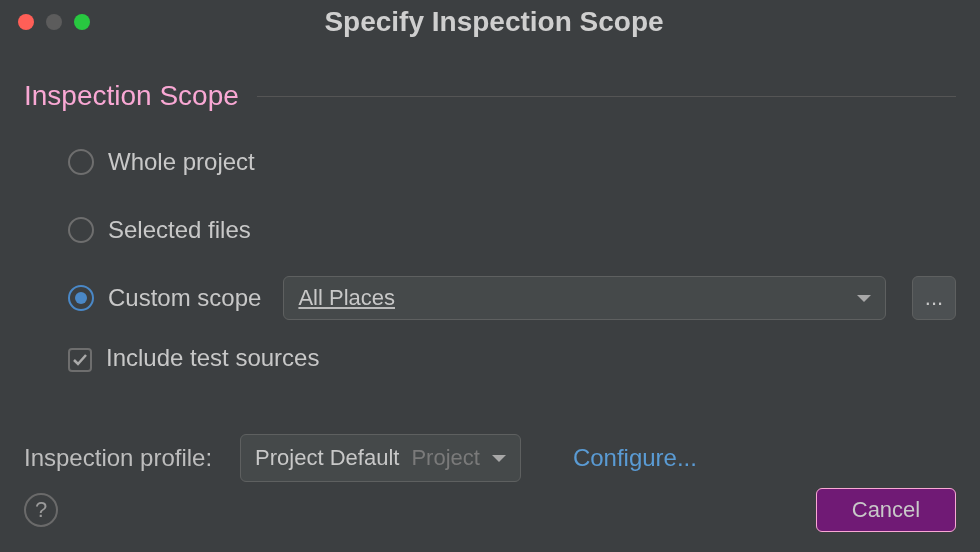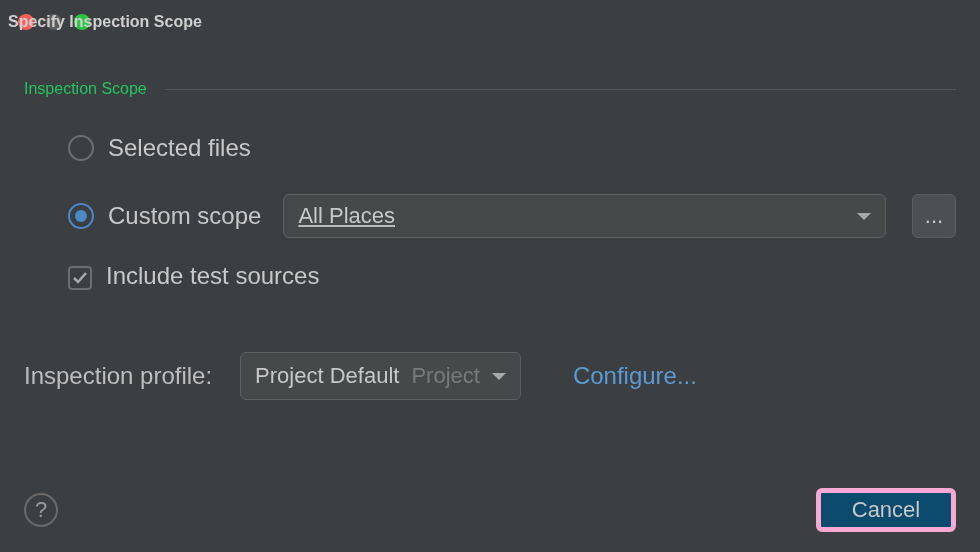--- a/index.html
+++ b/index.html
@@ -28,38 +28,38 @@
       width: 16px;
       height: 16px;
       border-radius: 50%;
     }
     .tl-close { background: #ff5f57; }
     .tl-min { background: #5c5c5c; }
     .tl-max { background: #28c840; }
     .title {
       position: absolute;
       left: 8px; right: 0;
-      text-align: left;
-      font-size: 16px;
+      text-align: center;
+      font-size: 28px;
       font-weight: 600;
       color: #cfcfcf;
       pointer-events: none;
     }
     .content {
       padding: 36px 24px 0 24px;
     }
     .section-header {
       display: flex;
       align-items: center;
       gap: 18px;
       margin-bottom: 28px;
     }
     .section-label {
-      font-size: 16px;
-      color: #22c55e;
+      font-size: 28px;
+      color: #f9a8d4;
       white-space: nowrap;
     }
     .section-rule {
       flex: 1;
       height: 1px;
       background: #555;
     }
     .radio-group {
       padding-left: 44px;
       display: flex;
@@ -215,22 +215,22 @@
     .btn {
       height: 44px;
       min-width: 140px;
       border-radius: 6px;
       display: flex;
       align-items: center;
       justify-content: center;
       font-size: 22px;
     }
     .btn-cancel {
-      background: #0c4a6e;
-      border: 5px solid #f9a8d4;
+      background: #701a75;
+      border: 1px solid #f9a8d4;
       color: #c8c8c8;
     }
     .btn-ok {
       background: #365880;
       border: 1px solid #4c708c;
       color: #d8e4f0;
     }
   </style>
 </head>
 <body>
@@ -244,20 +244,24 @@
   <div class="title">Specify Inspection Scope</div>
 </div>
 
 <div class="content">
   <div class="section-header">
     <div class="section-label">Inspection Scope</div>
     <div class="section-rule"></div>
   </div>
 
   <div class="radio-group">
+    <div class="radio-row">
+      <div class="radio"></div>
+      <div class="radio-label">Whole project</div>
+    </div>
 
     <div class="radio-row">
       <div class="radio"></div>
       <div class="radio-label">Selected files</div>
     </div>
 
     <div class="radio-row">
       <div class="radio selected"></div>
       <div class="radio-label">Custom scope</div>
       <div class="scope-dropdown">

